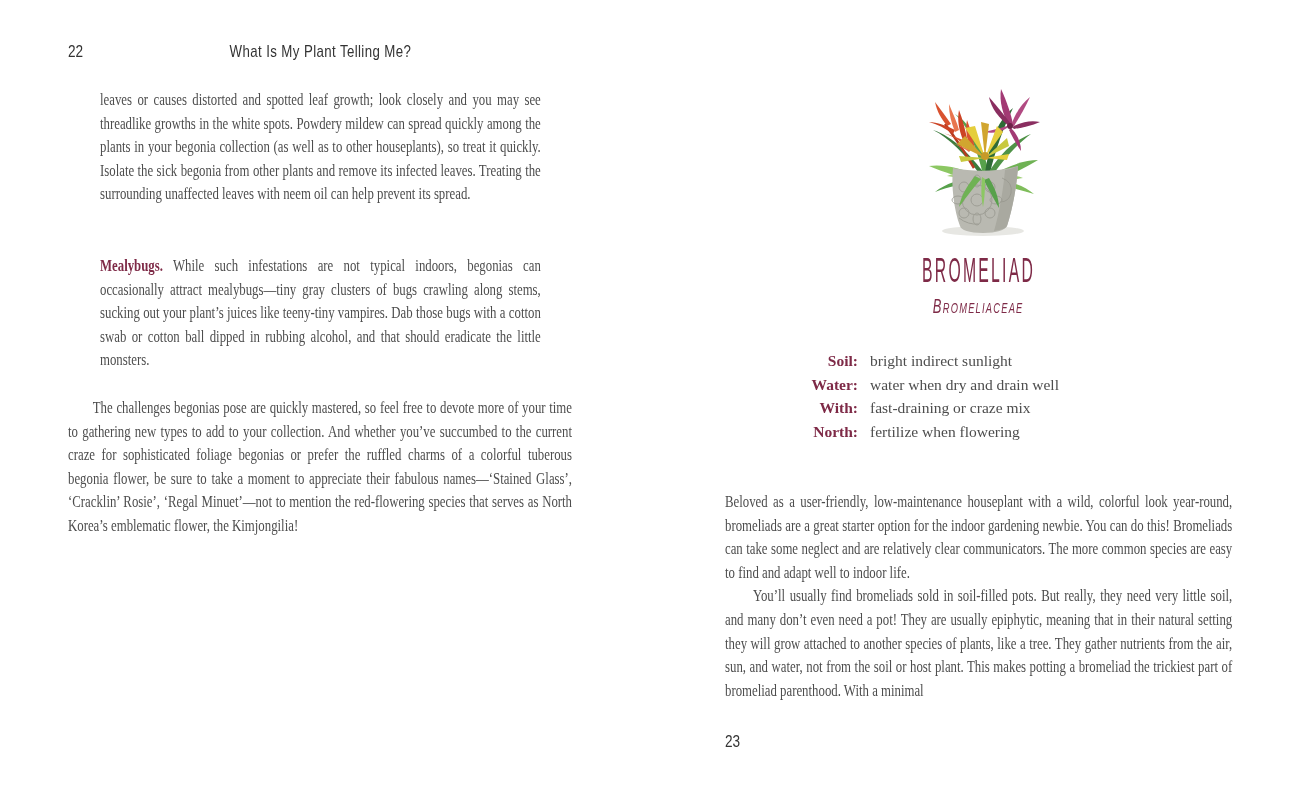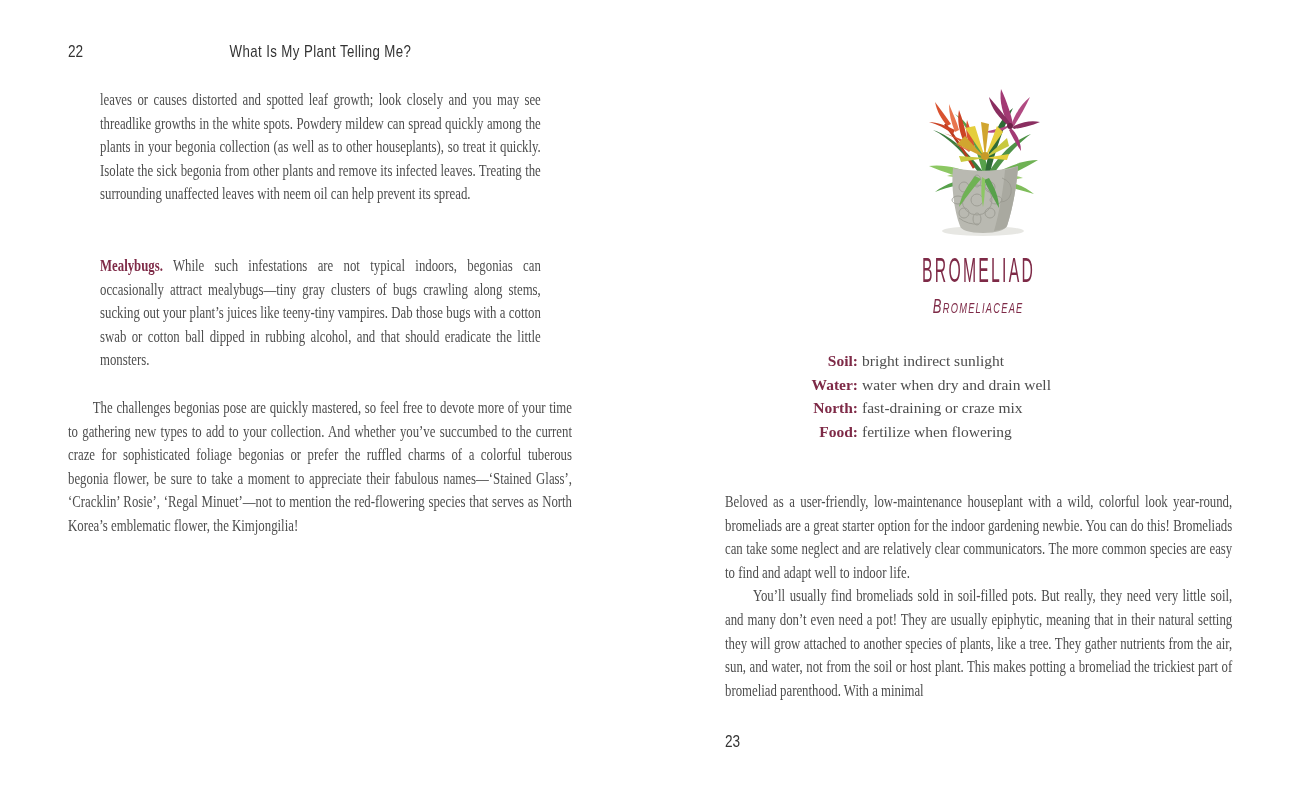--- a/index.html
+++ b/index.html
@@ -45,21 +45,21 @@
   .plant-family {
     font-family:"Liberation Sans", sans-serif; font-size:21px; line-height:24px;
     font-style:italic; font-variant:small-caps; letter-spacing:2px; color:var(--accent);
     transform:scaleX(.62); transform-origin:50% 50%; white-space:nowrap;
   }
 
   
   .care-list { left:725px; top:349px; width:507px; }
   .care-row { display:flex; line-height:23.5px; }
   .care-label { width:133px; text-align:right; font-weight:bold; color:var(--accent); font-size:15.5px; }
-  .care-value { margin-left:4px; font-size:15.5px; color:var(--ink); }
+  .care-value { margin-left:12px; font-size:15.5px; color:var(--ink); }
 
   
   .illustration-wrap { left:897px; top:80px; width:170px; height:160px; }
 </style>
 </head>
 <body>
 
 <div class="abs hand pagenum left-pagenum">22</div>
 <div class="abs running-title-wrap">
   <span class="hand running-title">What Is My Plant Telling Me?</span>
@@ -164,25 +164,25 @@
 <div class="abs care-list">
     <div class="care-row">
       <span class="care-label">Soil:</span>
       <span class="care-value">bright indirect sunlight</span>
     </div>
     <div class="care-row">
       <span class="care-label">Water:</span>
       <span class="care-value">water when dry and drain well</span>
     </div>
     <div class="care-row">
-      <span class="care-label">North:</span>
+      <span class="care-label">With:</span>
       <span class="care-value">fast-draining or craze mix</span>
     </div>
     <div class="care-row">
-      <span class="care-label">Food:</span>
+      <span class="care-label">North:</span>
       <span class="care-value">fertilize when flowering</span>
     </div>
   </div>
 
 <div class="abs bodytext right-body">
   <p>Beloved as a user-friendly, low-maintenance houseplant with a wild, colorful look year-round, bromeliads are a great starter option for the indoor gardening newbie. You can do this! Bromeliads can take some neglect and are relatively clear communicators. The more common species are easy to find and adapt well to indoor life.</p>
   <p class="indented">You’ll usually find bromeliads sold in soil-filled pots. But really, they need very little soil, and many don’t even need a pot! They are usually epiphytic, meaning that in their natural setting they will grow attached to another species of plants, like a tree. They gather nutrients from the air, sun, and water, not from the soil or host plant. This makes potting a bromeliad the trickiest part of bromeliad parenthood. With a minimal</p>
 </div>
 
 <div class="abs right-pagenum-wrap">

